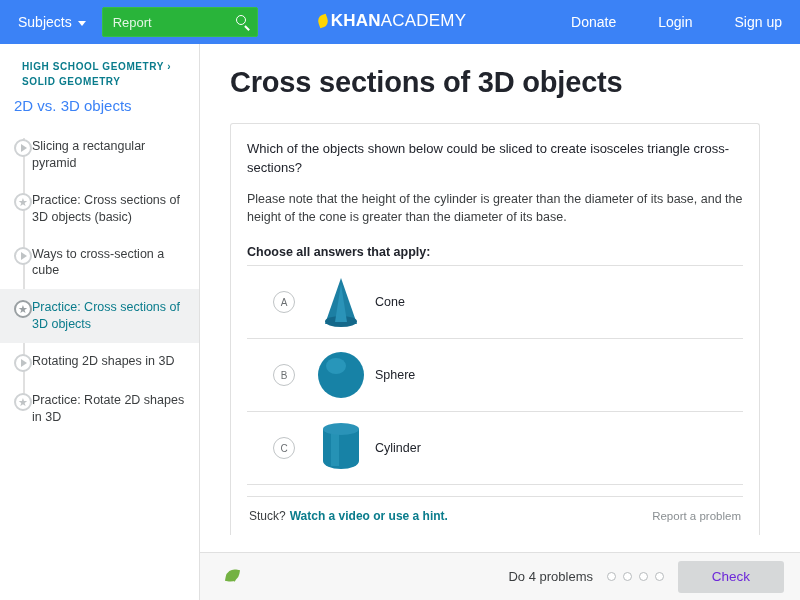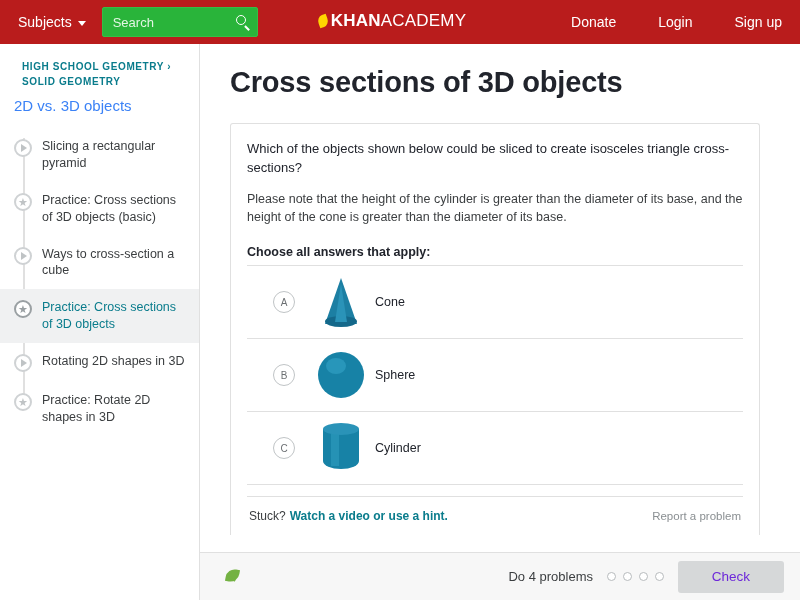--- a/index.html
+++ b/index.html
@@ -8,21 +8,21 @@
     width: 800px; height: 600px;
     overflow: hidden;
     font-family: "Liberation Sans", sans-serif;
     background: #ffffff;
   }
   #app { width: 800px; height: 600px; position: relative; display: flex; flex-direction: column; }
 
   
   .topnav {
     height: 44px;
-    background: #b91c1c;
+    background: #3b82f6;
     display: flex;
     align-items: center;
     padding: 0 18px;
     flex: 0 0 44px;
     color: #fff;
   }
   .subjects {
     font-size: 14px;
     color: #ffffff;
     display: flex;
@@ -138,21 +138,20 @@
     position: absolute;
     left: 23px;
     top: 10px;
     bottom: 34px;
     width: 2px;
     background: #e0e0e0;
   }
   .lesson {
     display: flex;
     align-items: flex-start;
-    gap: 10px;
     padding: 10px 12px 10px 14px;
     font-size: 12.5px;
     color: #3b3e40;
     line-height: 1.35;
     position: relative;
   }
   .lesson.active {
     background: #f0f1f2;
     color: #0a7c8c;
   }
@@ -413,21 +412,21 @@
 
 <div id="app">
 
   <div class="topnav">
     <div class="subjects">
       <span>Subjects</span>
       <span class="caret"></span>
     </div>
 
     <div class="searchbox">
-      <span class="ph">Search</span>
+      <span class="ph">Report</span>
       <span class="search-icon">
         <span class="ring"></span>
           <span class="handle"></span>
       </span>
     </div>
 
     <div class="brand">
       <span class="leaf"></span><span class="khan">KHAN</span><span class="academy">ACADEMY</span>
     </div>
 

